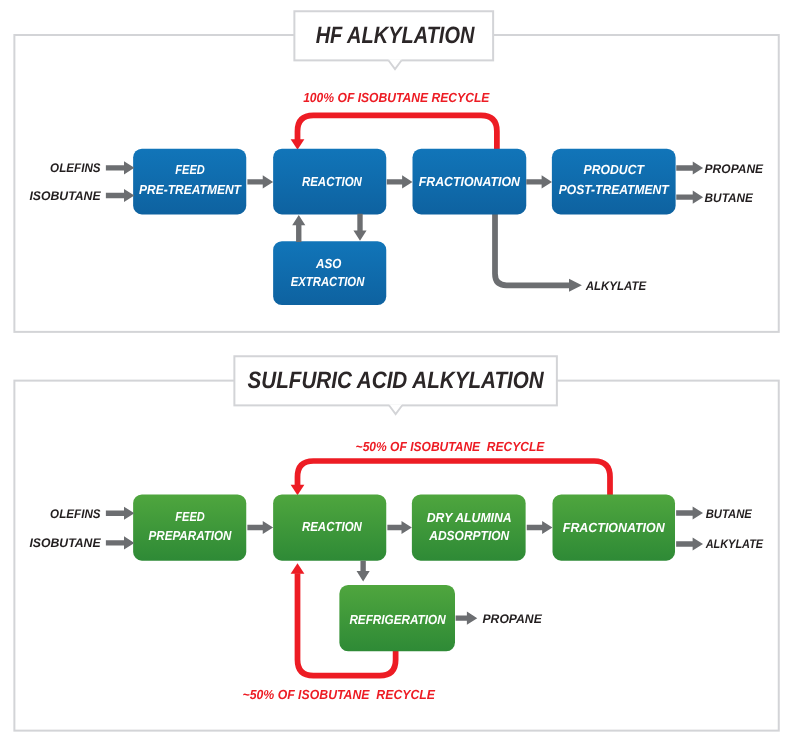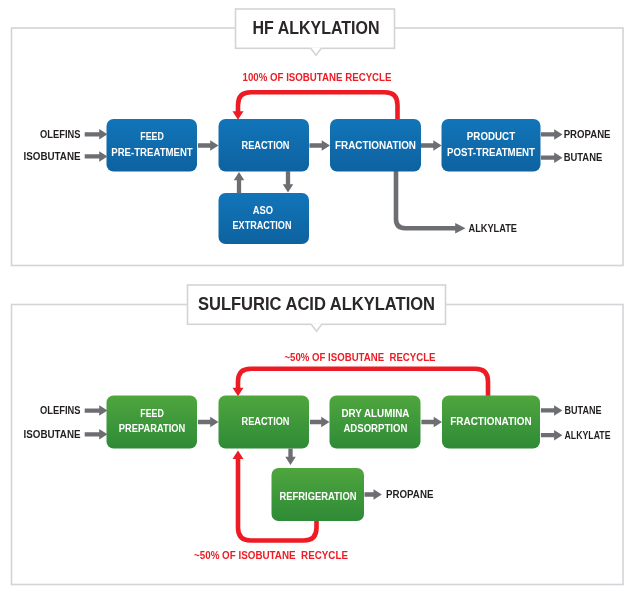--- a/index.html
+++ b/index.html
@@ -1,16 +1,16 @@
 <!DOCTYPE html>
 <html><head>
 <meta charset="utf-8">
 <style>
   html,body{margin:0;padding:0;background:#ffffff;}
-  #wrap{position:relative;width:640px;height:599px;background:#ffffff;overflow:hidden;}
+  #wrap{position:relative;width:640px;height:599px;background:#ffffff;overflow:hidden;font-style:italic;}
   svg{position:absolute;left:0;top:0;}
   text{font-family:"Liberation Sans",sans-serif;font-weight:bold;}
 </style>
 </head>
 <body>
 <div id="wrap">
 <svg width="640" height="599" viewBox="0 0 640 599">
   <defs>
     <linearGradient id="blueG" x1="0" y1="0" x2="0" y2="1">
       <stop offset="0" stop-color="#1175b9"></stop>

